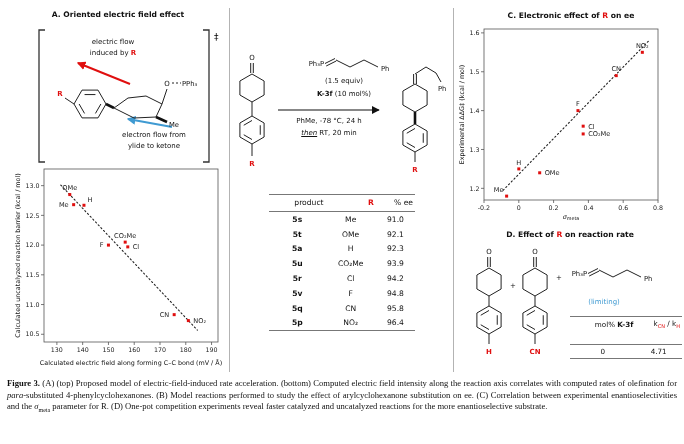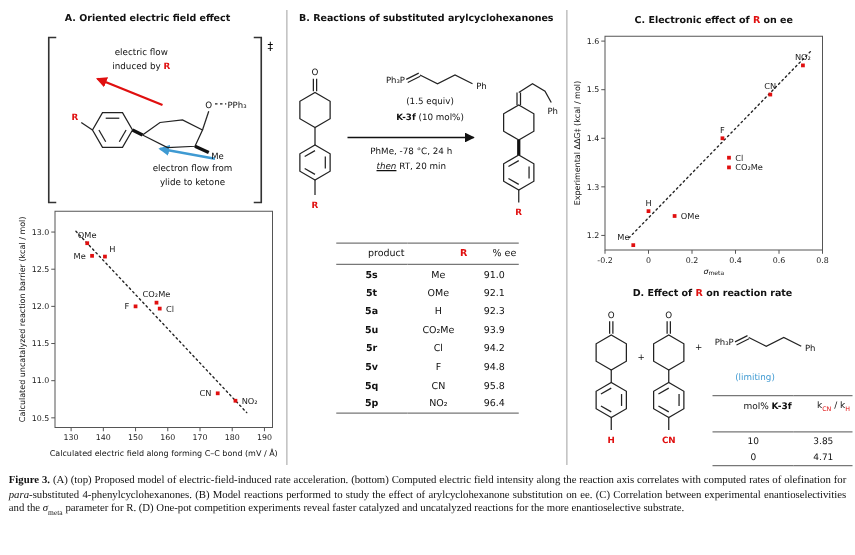--- a/index.html
+++ b/index.html
@@ -124,21 +124,20 @@
       <rect x="118.27777777777777" y="83.37972508591056" width="3" height="3" fill="#e00f0f"></rect>
       <text x="124.77777777777777" y="87.27972508591057" text-anchor="start" class="plabel">Cl</text>
       <rect x="164.67777777777778" y="151.15292096219926" width="3" height="3" fill="#e00f0f"></rect>
       <text x="161.17777777777778" y="155.05292096219927" text-anchor="end" class="plabel">CN</text>
       <rect x="178.85555555555555" y="157.09793814432982" width="3" height="3" fill="#e00f0f"></rect>
       <text x="185.35555555555555" y="160.99793814432982" text-anchor="start" class="plabel">NO₂</text>
       <text x="123" y="203" text-anchor="middle" class="axlabel">Calculated electric field along forming C–C bond (mV / Å)</text>
       <text x="12" y="93.5" text-anchor="middle" class="axlabel" transform="rotate(-90 12 93.5)">Calculated uncatalyzed reaction barrier (kcal / mol)</text>
     </svg>
 
-  <div class="abs ptitle ctr" style="left:341px;top:10px">B. Reactions of substituted arylcyclohexanones</div>
 
   <svg class="abs" style="left:232px;top:30px" width="221" height="162">
     <defs>
       <marker id="arrK" viewBox="0 0 10 10" refX="9" refY="5" markerWidth="6.5" markerHeight="6.5" orient="auto">
           <path d="M0,0 L10,5 L0,10 z" fill="#111"></path>
         </marker>
     </defs>
 
     <text x="20" y="30" class="at">O</text>
     <line x1="18.7" y1="33" x2="18.7" y2="43" class="bond"></line>
@@ -338,24 +337,20 @@
     <div>
         <table class="chemtable dtable">
           <thead>
             <tr>
               <th><span>mol% </span><span style="font-weight: bold;">K-3f</span></th>
               <th><span>k</span><span style="color: rgb(224, 15, 15); font-size: 70%; vertical-align: sub;">CN</span><span> / k</span><span style="color: rgb(224, 15, 15); font-size: 70%; vertical-align: sub;">H</span></th>
             </tr>
           </thead>
           <tbody>
             <tr>
-              <td><span>10</span></td>
-              <td><span>3.85</span></td>
-            </tr>
-            <tr>
               <td><span>0</span></td>
               <td><span>4.71</span></td>
             </tr>
           </tbody>
         </table>
       </div>
   </div>
 
   <div class="caption"><span style="font-weight: bold;">Figure 3.</span><span> (A) (top) Proposed model of electric-field-induced rate acceleration. (bottom) Computed electric field intensity along the reaction axis correlates with computed rates of olefination for </span><span style="font-style: italic;">para</span><span>-substituted 4-phenylcyclohexanones. (B) Model reactions performed to study the effect of arylcyclohexanone substitution on ee. (C) Correlation between experimental enantioselectivities and the </span><span style="font-style: italic;">σ</span><span style="font-size: 70%; vertical-align: sub;">meta</span><span> parameter for R. (D) One-pot competition experiments reveal faster catalyzed and uncatalyzed reactions for the more enantioselective substrate.</span></div>
 </div>

